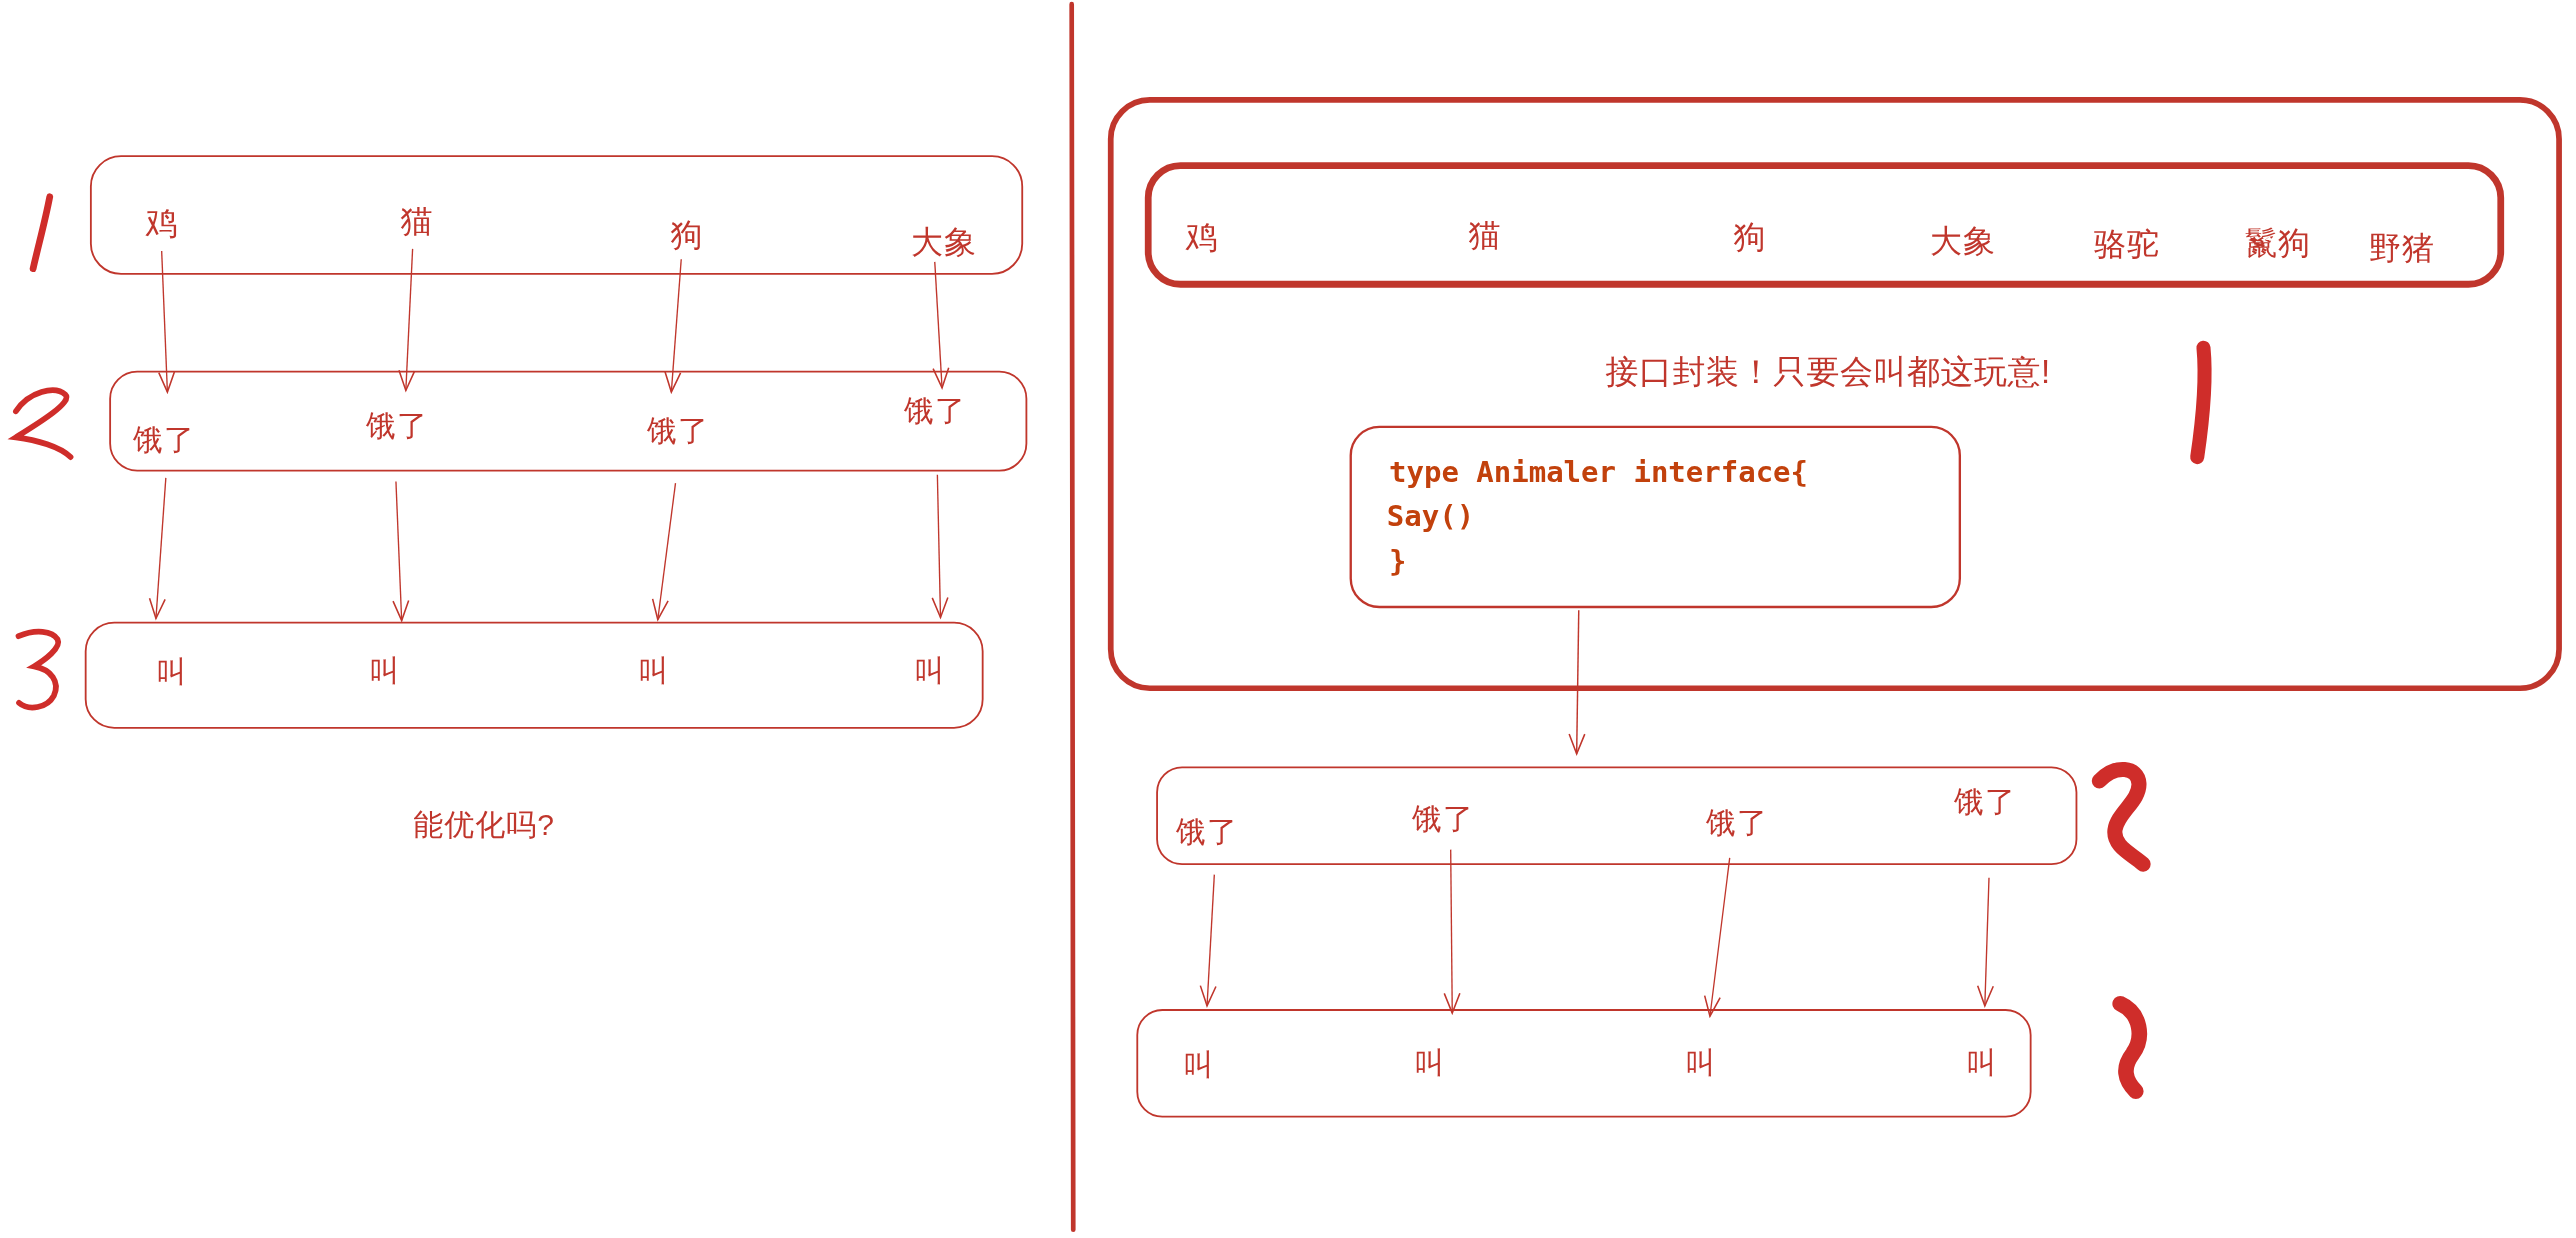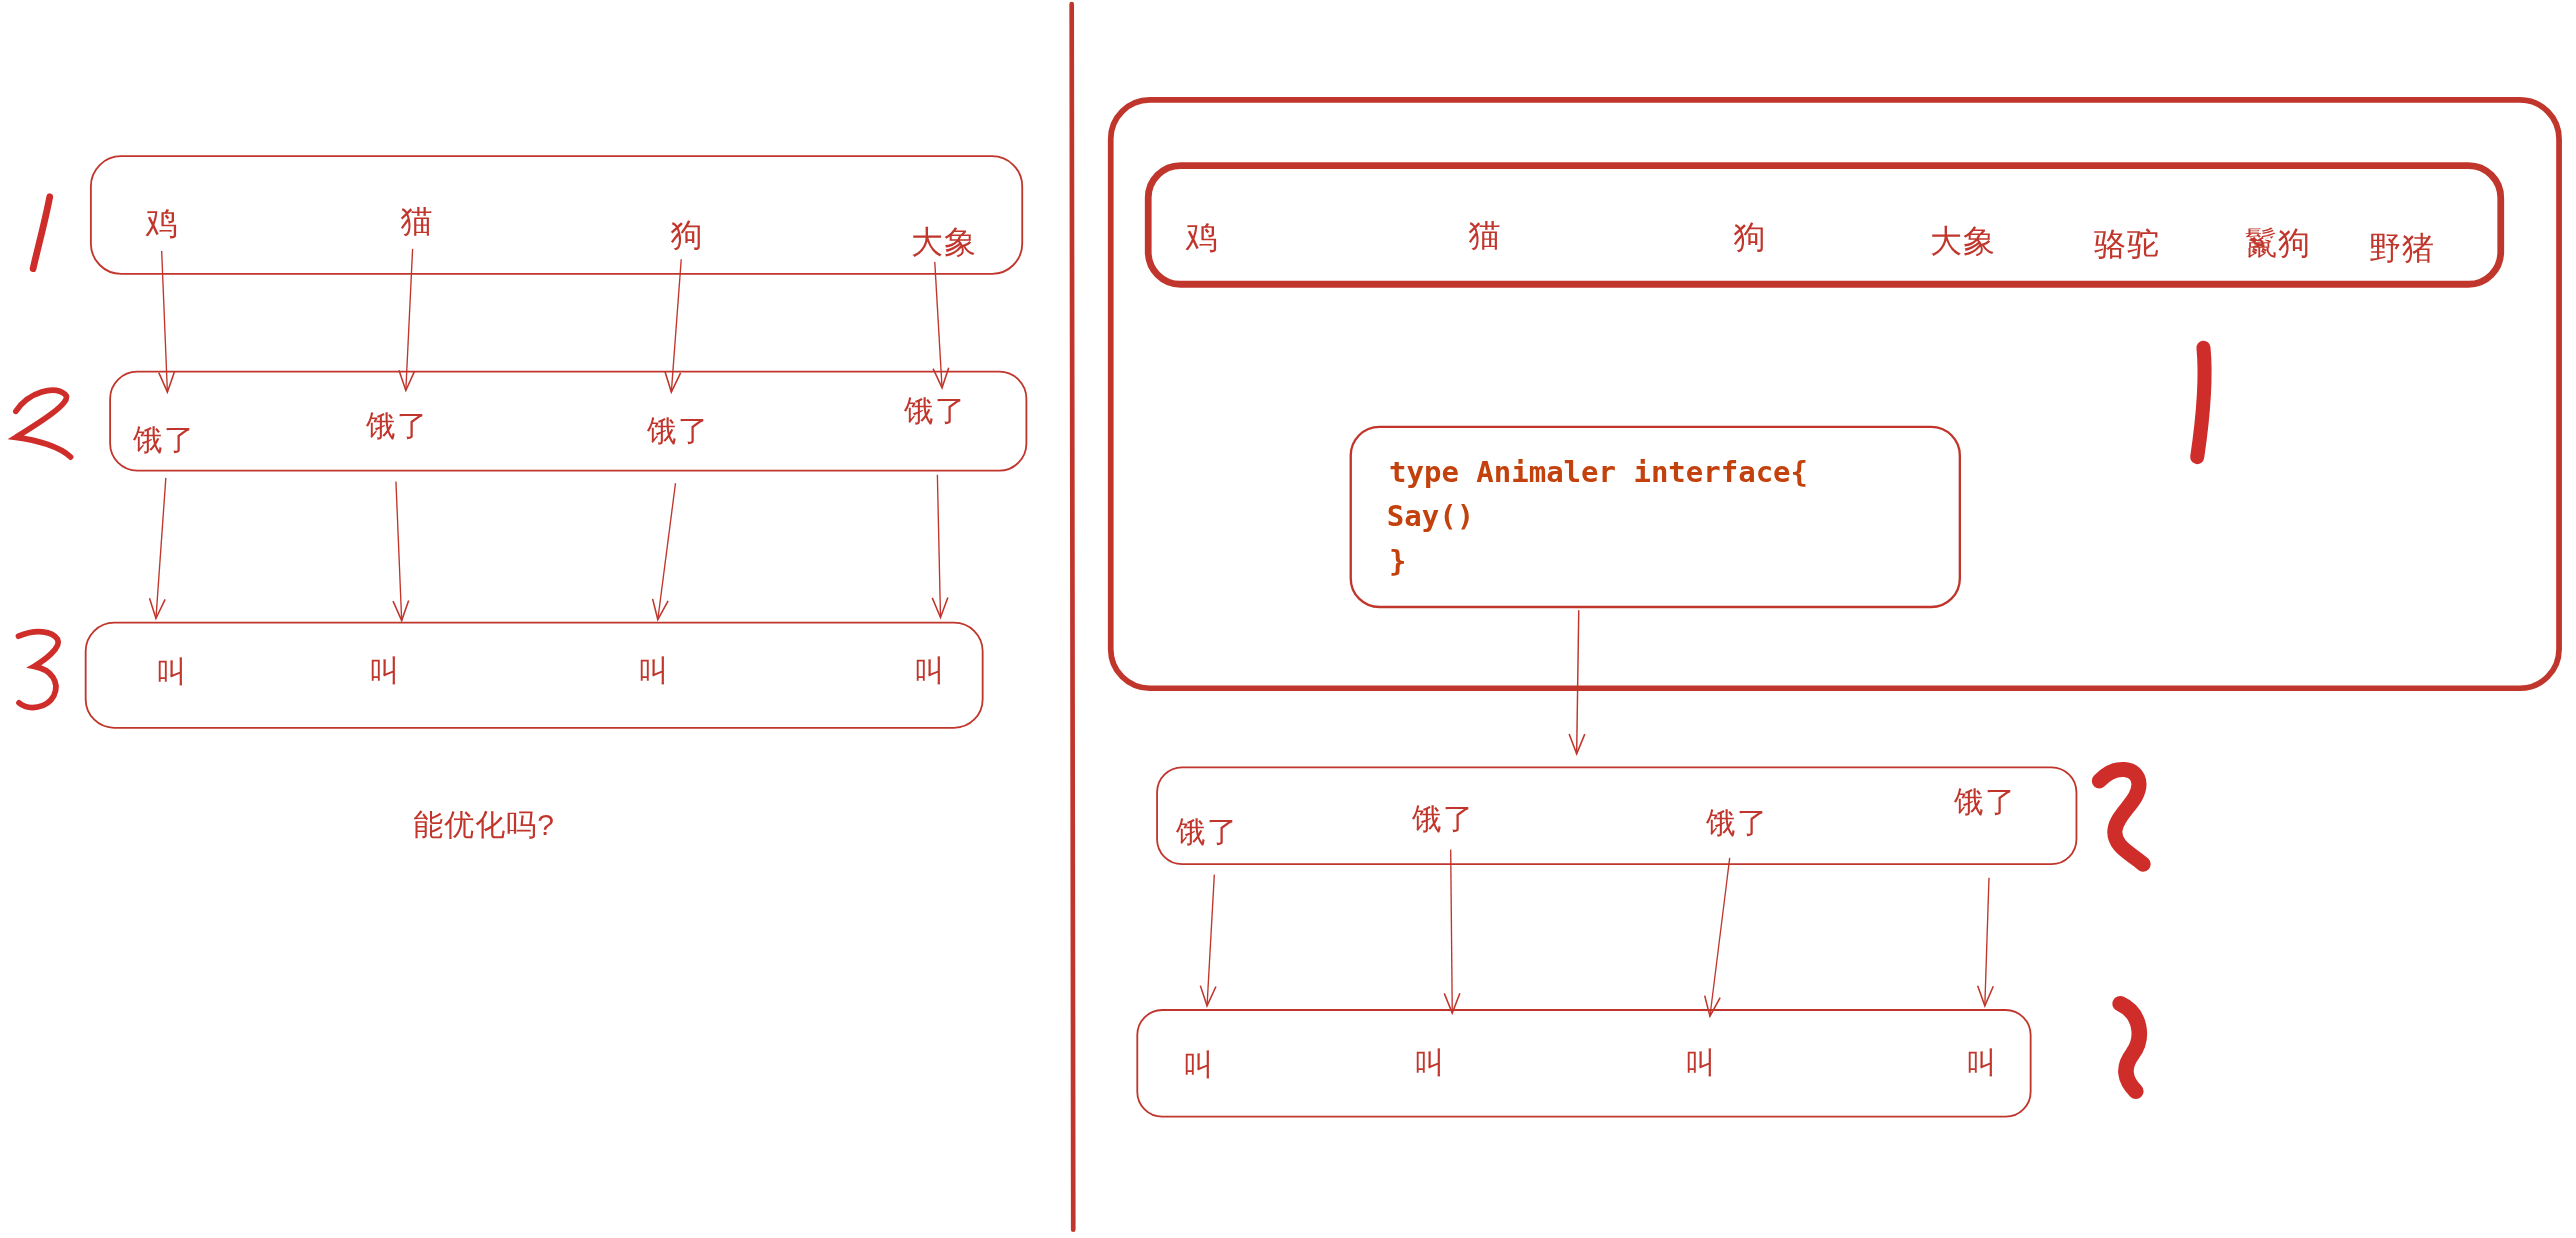--- a/index.html
+++ b/index.html
@@ -106,20 +106,21 @@
   <div class="lbl question" style="left:484px;top:825px;">能优化吗?</div>
 
   <div class="lbl animal" style="left:1202px;top:237px;">鸡</div>
   <div class="lbl animal" style="left:1485px;top:235px;">猫</div>
   <div class="lbl animal" style="left:1750px;top:237px;">狗</div>
   <div class="lbl animal" style="left:1963px;top:241px;">大象</div>
   <div class="lbl animal" style="left:2112px;top:244px;margin-left:15px;">骆驼</div>
   <div class="lbl animal" style="left:2254px;top:243px;margin-left:24px;">鬣狗</div>
   <div class="lbl animal" style="left:2402px;top:248px;">野猪</div>
 
+  <div class="lbl caption" style="left:1828px;top:371px;">接口封装！只要会叫都这玩意!</div>
 
   <div class="codeline" style="left:1389px;top:472px;">type Animaler interface{</div>
   <div class="codeline" style="left:1317px;top:516px;">    Say()</div>
   <div class="codeline" style="left:1389px;top:561px;">}</div>
 
   <div class="lbl" style="left:1207px;top:832px;">饿了</div>
   <div class="lbl" style="left:1443px;top:819px;">饿了</div>
   <div class="lbl" style="left:1737px;top:823px;">饿了</div>
   <div class="lbl" style="left:1985px;top:802px;">饿了</div>
 

